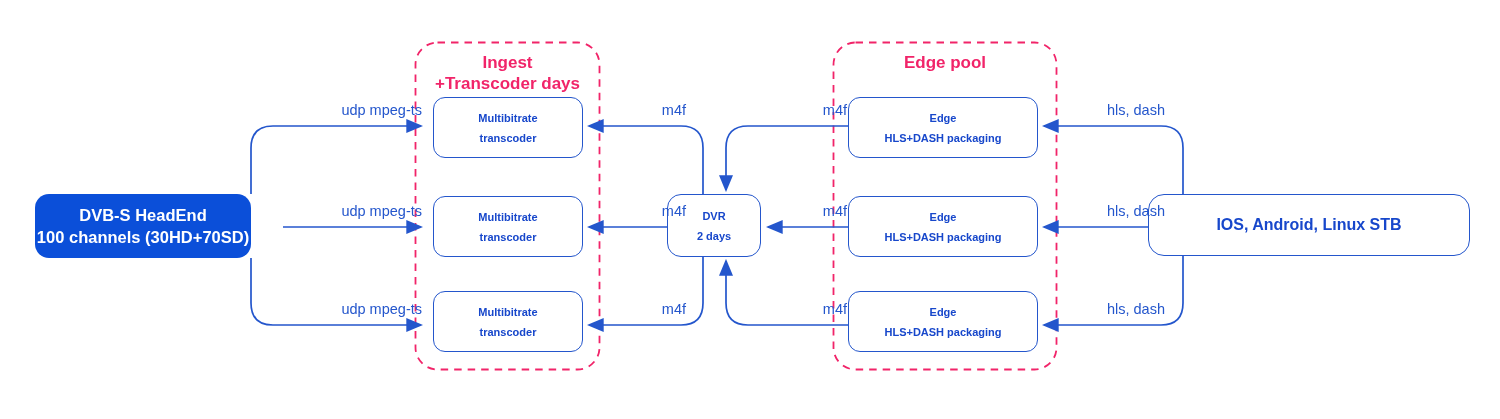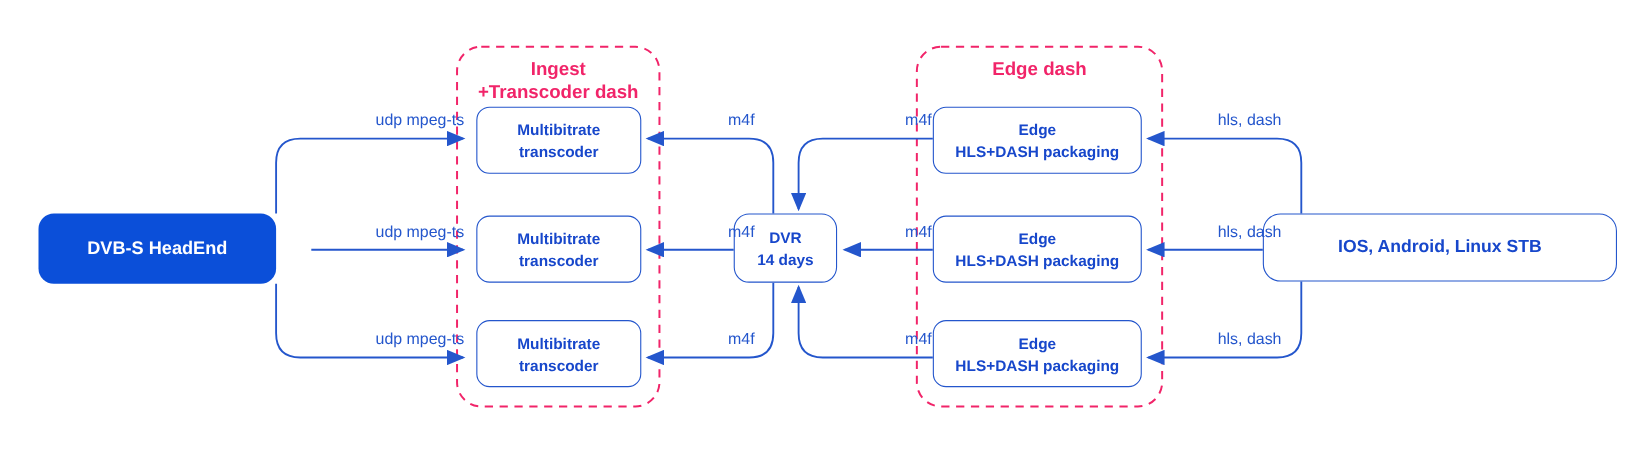--- a/index.html
+++ b/index.html
@@ -11,21 +11,21 @@
   }
   html,body{margin:0;padding:0;background:var(--bg);}
   #canvas{
     position:relative;width:1500px;height:419px;background:var(--bg);
     font-family:"Liberation Sans", sans-serif;overflow:hidden;
   }
   #wires{position:absolute;left:0;top:0;width:1500px;height:419px;}
   .node{
     position:absolute;display:flex;flex-direction:column;align-items:center;justify-content:center;
     background:#fff;border:1.7px solid var(--blue);border-radius:12px;
-    color:var(--text-blue);font-weight:bold;font-size:14px;line-height:20px;text-align:center;
+    color:var(--text-blue);font-weight:bold;font-size:11px;line-height:20px;text-align:center;
     box-sizing:border-box;white-space:nowrap;
   }
   .node span{display:block;}
   .node.filled{
     background:var(--fill-blue);border:none;color:#ffffff;border-radius:14px;font-size:16.5px;line-height:22px;
   }
   .node.client{border-radius:16px;font-size:16px;gap:44px;}
   .pool-title{
     position:absolute;text-align:center;color:var(--pink);font-weight:bold;
     font-size:17px;line-height:21px;
@@ -63,46 +63,47 @@
     <path d="M848 227 L768 227" fill="none" stroke="#2456cc" stroke-width="1.7" marker-end="url(#arr)"></path>
     <path d="M848 325 L748 325 Q726 325 726 303 L726 261" fill="none" stroke="#2456cc" stroke-width="1.7" marker-end="url(#arr)"></path>
 
     <path d="M1183 194 L1183 148 Q1183 126 1161 126 L1044 126" fill="none" stroke="#2456cc" stroke-width="1.7" marker-end="url(#arr)"></path>
     <path d="M1148 227 L1044 227" fill="none" stroke="#2456cc" stroke-width="1.7" marker-end="url(#arr)"></path>
     <path d="M1183 256 L1183 303 Q1183 325 1161 325 L1044 325" fill="none" stroke="#2456cc" stroke-width="1.7" marker-end="url(#arr)"></path>
   </svg>
 
   <div class="pool-title" style="left:415px;top:52px;width:185px;">
     <span>Ingest</span>
-    <span>+Transcoder dash</span>
+    <span>+Transcoder days</span>
   </div>
   <div class="pool-title" style="left:833px;top:52px;width:224px;">
-    <span>Edge dash</span>
+    <span>Edge pool</span>
   </div>
 
   <div class="node filled" style="left:35px;top:194px;width:216px;height:64px;">
     <span>DVB-S HeadEnd</span>
+    <span>100 channels (30HD+70SD)</span>
   </div>
 
   <div class="node" style="left:433px;top:97px;width:150px;height:61px;">
     <span>Multibitrate</span>
     <span>transcoder</span>
   </div>
   <div class="node" style="left:433px;top:196px;width:150px;height:61px;">
     <span>Multibitrate</span>
     <span>transcoder</span>
   </div>
   <div class="node" style="left:433px;top:291px;width:150px;height:61px;">
     <span>Multibitrate</span>
     <span>transcoder</span>
   </div>
 
   <div class="node" style="left:667px;top:194px;width:94px;height:63px;border-radius:14px;">
     <span>DVR</span>
-    <span>14 days</span>
+    <span>2 days</span>
   </div>
 
   <div class="node" style="left:848px;top:97px;width:190px;height:61px;">
     <span>Edge</span>
     <span>HLS+DASH packaging</span>
   </div>
   <div class="node" style="left:848px;top:196px;width:190px;height:61px;">
     <span>Edge</span>
     <span>HLS+DASH packaging</span>
   </div>

